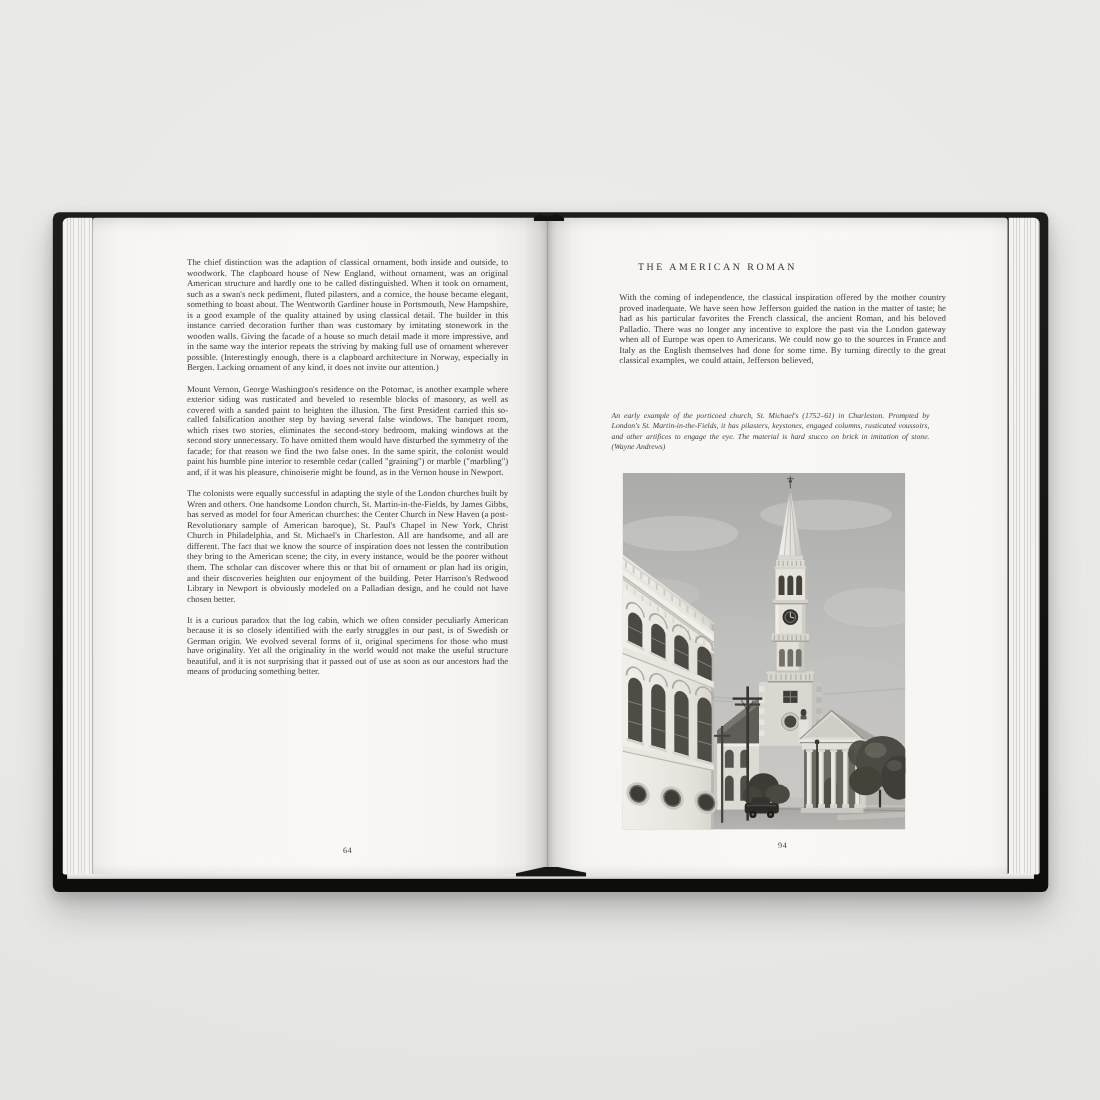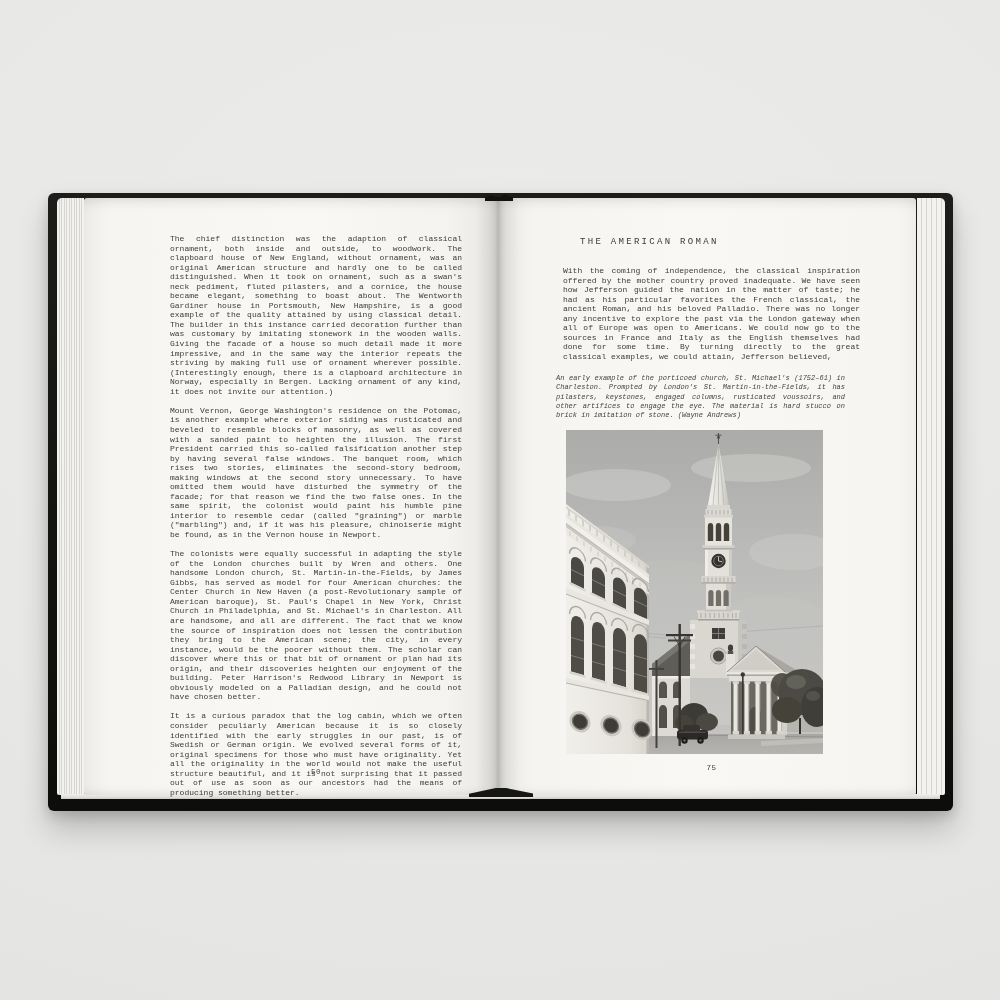--- a/index.html
+++ b/index.html
@@ -1,21 +1,21 @@
 <!DOCTYPE html>
 <html lang="en"><head>
 <meta charset="utf-8">
 <style>
   html,body { margin:0; padding:0; }
   body {
     width:1000px; height:1000px; overflow:hidden;
     background: radial-gradient(130% 90% at 50% 28%, #ebebea 0%, #e8e8e7 55%, #e2e2e1 100%);
     font-family: "Liberation Serif", serif;
   }
-  .scene { position:relative; width:956px; height:1000px;font-family:Liberation Mono, monospace; }
+  .scene { position:relative; width:956px; height:1000px; }
 
   .book { position:absolute; left:48px; top:193px; width:905px; height:618px; }
   .cover {
     position:absolute; inset:0;
     background: linear-gradient(180deg,#1d1d1c 0%, #141413 55%, #0d0d0c 100%);
     border-radius:6px;
     box-shadow: 0 18px 30px rgba(0,0,0,.20), 0 5px 12px rgba(0,0,0,.14);
   }
   .edges {
     position:absolute; top:5px; height:597px;
@@ -76,21 +76,21 @@
     <div class="edges edges-right"></div>
     <div class="bottom-edges"></div>
 
     <div class="page page-left">
       <div class="body-text text-left">
         <p>The chief distinction was the adaption of classical ornament, both inside and outside, to woodwork. The clapboard house of New England, without ornament, was an original American structure and hardly one to be called distinguished. When it took on ornament, such as a swan's neck pediment, fluted pilasters, and a cornice, the house became elegant, something to boast about. The Wentworth Gardiner house in Portsmouth, New Hampshire, is a good example of the quality attained by using classical detail. The builder in this instance carried decoration further than was customary by imitating stonework in the wooden walls. Giving the facade of a house so much detail made it more impressive, and in the same way the interior repeats the striving by making full use of ornament wherever possible. (Interestingly enough, there is a clapboard architecture in Norway, especially in Bergen. Lacking ornament of any kind, it does not invite our attention.)</p>
         <p>Mount Vernon, George Washington's residence on the Potomac, is another example where exterior siding was rusticated and beveled to resemble blocks of masonry, as well as covered with a sanded paint to heighten the illusion. The first President carried this so-called falsification another step by having several false windows. The banquet room, which rises two stories, eliminates the second-story bedroom, making windows at the second story unnecessary. To have omitted them would have disturbed the symmetry of the facade; for that reason we find the two false ones. In the same spirit, the colonist would paint his humble pine interior to resemble cedar (called "graining") or marble ("marbling") and, if it was his pleasure, chinoiserie might be found, as in the Vernon house in Newport.</p>
         <p>The colonists were equally successful in adapting the style of the London churches built by Wren and others. One handsome London church, St. Martin-in-the-Fields, by James Gibbs, has served as model for four American churches: the Center Church in New Haven (a post-Revolutionary sample of American baroque), St. Paul's Chapel in New York, Christ Church in Philadelphia, and St. Michael's in Charleston. All are handsome, and all are different. The fact that we know the source of inspiration does not lessen the contribution they bring to the American scene; the city, in every instance, would be the poorer without them. The scholar can discover where this or that bit of ornament or plan had its origin, and their discoveries heighten our enjoyment of the building. Peter Harrison's Redwood Library in Newport is obviously modeled on a Palladian design, and he could not have chosen better.</p>
         <p>It is a curious paradox that the log cabin, which we often consider peculiarly American because it is so closely identified with the early struggles in our past, is of Swedish or German origin. We evolved several forms of it, original specimens for those who must have originality. Yet all the originality in the world would not make the useful structure beautiful, and it is not surprising that it passed out of use as soon as our ancestors had the means of producing something better.</p>
       </div>
-      <div class="pagenum pagenum-left">50</div>
+      <div class="pagenum pagenum-left">64</div>
     </div>
 
     <div class="page page-right">
       <h2 class="heading">THE AMERICAN ROMAN</h2>
       <div class="body-text text-right">
         <p>With the coming of independence, the classical inspiration offered by the mother country proved inadequate. We have seen how Jefferson guided the nation in the matter of taste; he had as his particular favorites the French classical, the ancient Roman, and his beloved Palladio. There was no longer any incentive to explore the past via the London gateway when all of Europe was open to Americans. We could now go to the sources in France and Italy as the English themselves had done for some time. By turning directly to the great classical examples, we could attain, Jefferson believed,</p>
       </div>
       <div class="caption">An early example of the porticoed church, St. Michael's (1752–61) in Charleston. Prompted by London's St. Martin-in-the-Fields, it has pilasters, keystones, engaged columns, rusticated voussoirs, and other artifices to engage the eye. The material is hard stucco on brick in imitation of stone. (Wayne Andrews)</div>
 
       <svg class="photo" viewBox="0 0 257 324" preserveAspectRatio="none" role="img" aria-label="Black-and-white photograph of St. Michael's Church, Charleston: a tall white multi-stage steeple with ribbed spire, arcaded belfry, clock stage and louvered lantern above a square quoined tower; columned portico at right, a neighboring stone building with arched windows and round oculi at left, street with utility poles, a parked car and trees.">
@@ -314,20 +314,20 @@
         <g transform="skewY(7)">
           <circle cx="14" cy="290" r="9.5" fill="none" stroke="#cac8c1" stroke-width="2.2"></circle>
           <circle cx="14" cy="290" r="7.5" fill="#3e3c36" stroke="#716f68" stroke-width="1.4"></circle>
           <circle cx="45" cy="290" r="9.5" fill="none" stroke="#cac8c1" stroke-width="2.2"></circle>
           <circle cx="45" cy="290" r="7.5" fill="#3e3c36" stroke="#716f68" stroke-width="1.4"></circle>
           <circle cx="76" cy="290" r="9.5" fill="none" stroke="#cac8c1" stroke-width="2.2"></circle>
           <circle cx="76" cy="290" r="7.5" fill="#3e3c36" stroke="#716f68" stroke-width="1.4"></circle>
         </g>
       </svg>
 
-      <div class="pagenum pagenum-right">75</div>
+      <div class="pagenum pagenum-right">94</div>
     </div>
 
     <div class="gutter-shadow"></div>
     <div class="spine-mark-top"></div>
     <div class="spine-mark-bottom"></div>
   </div>
 </div>
 
 </body></html>

